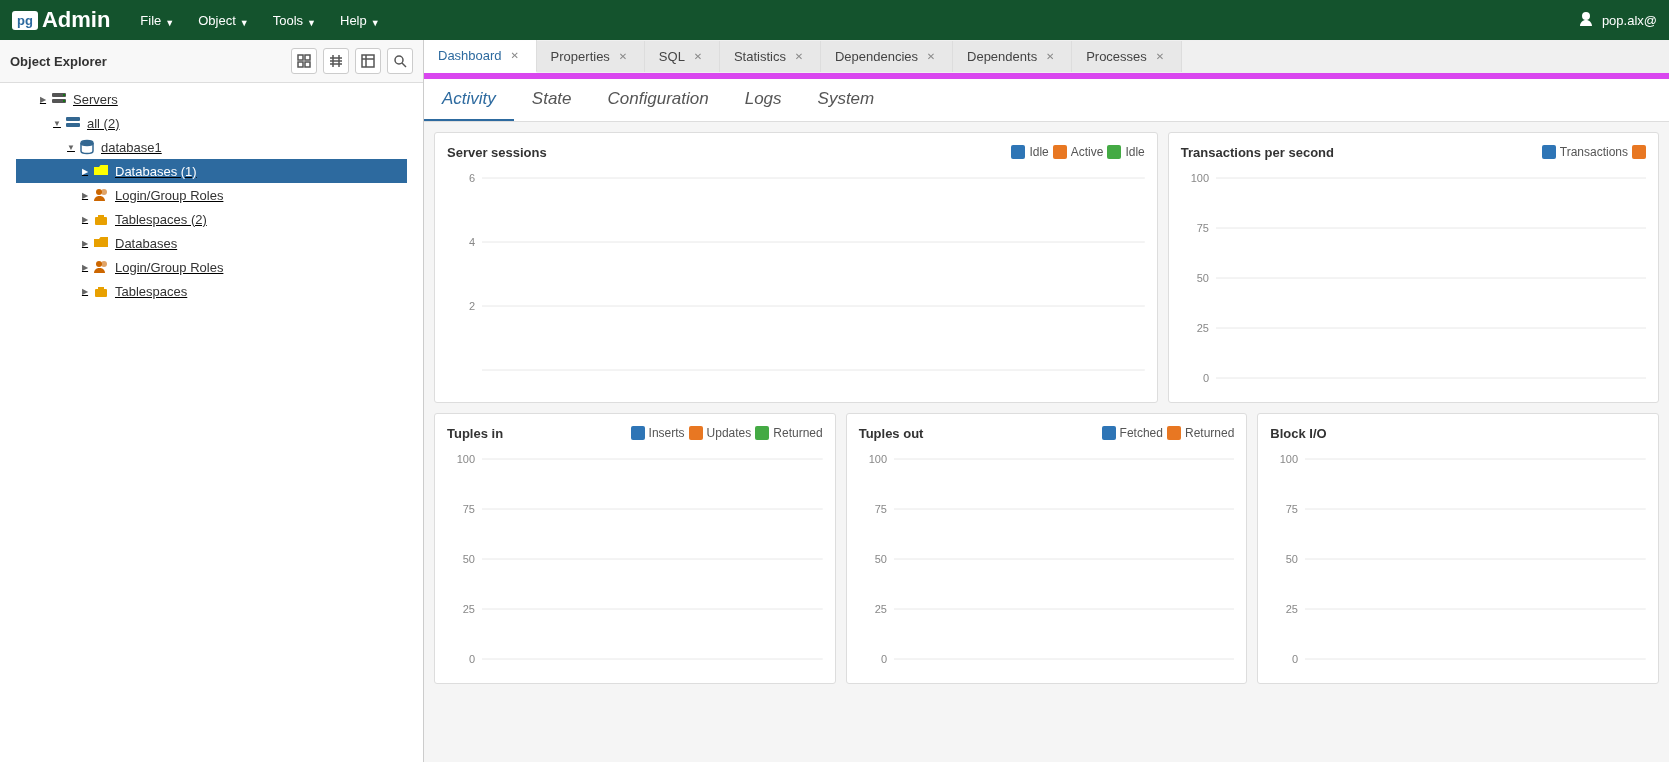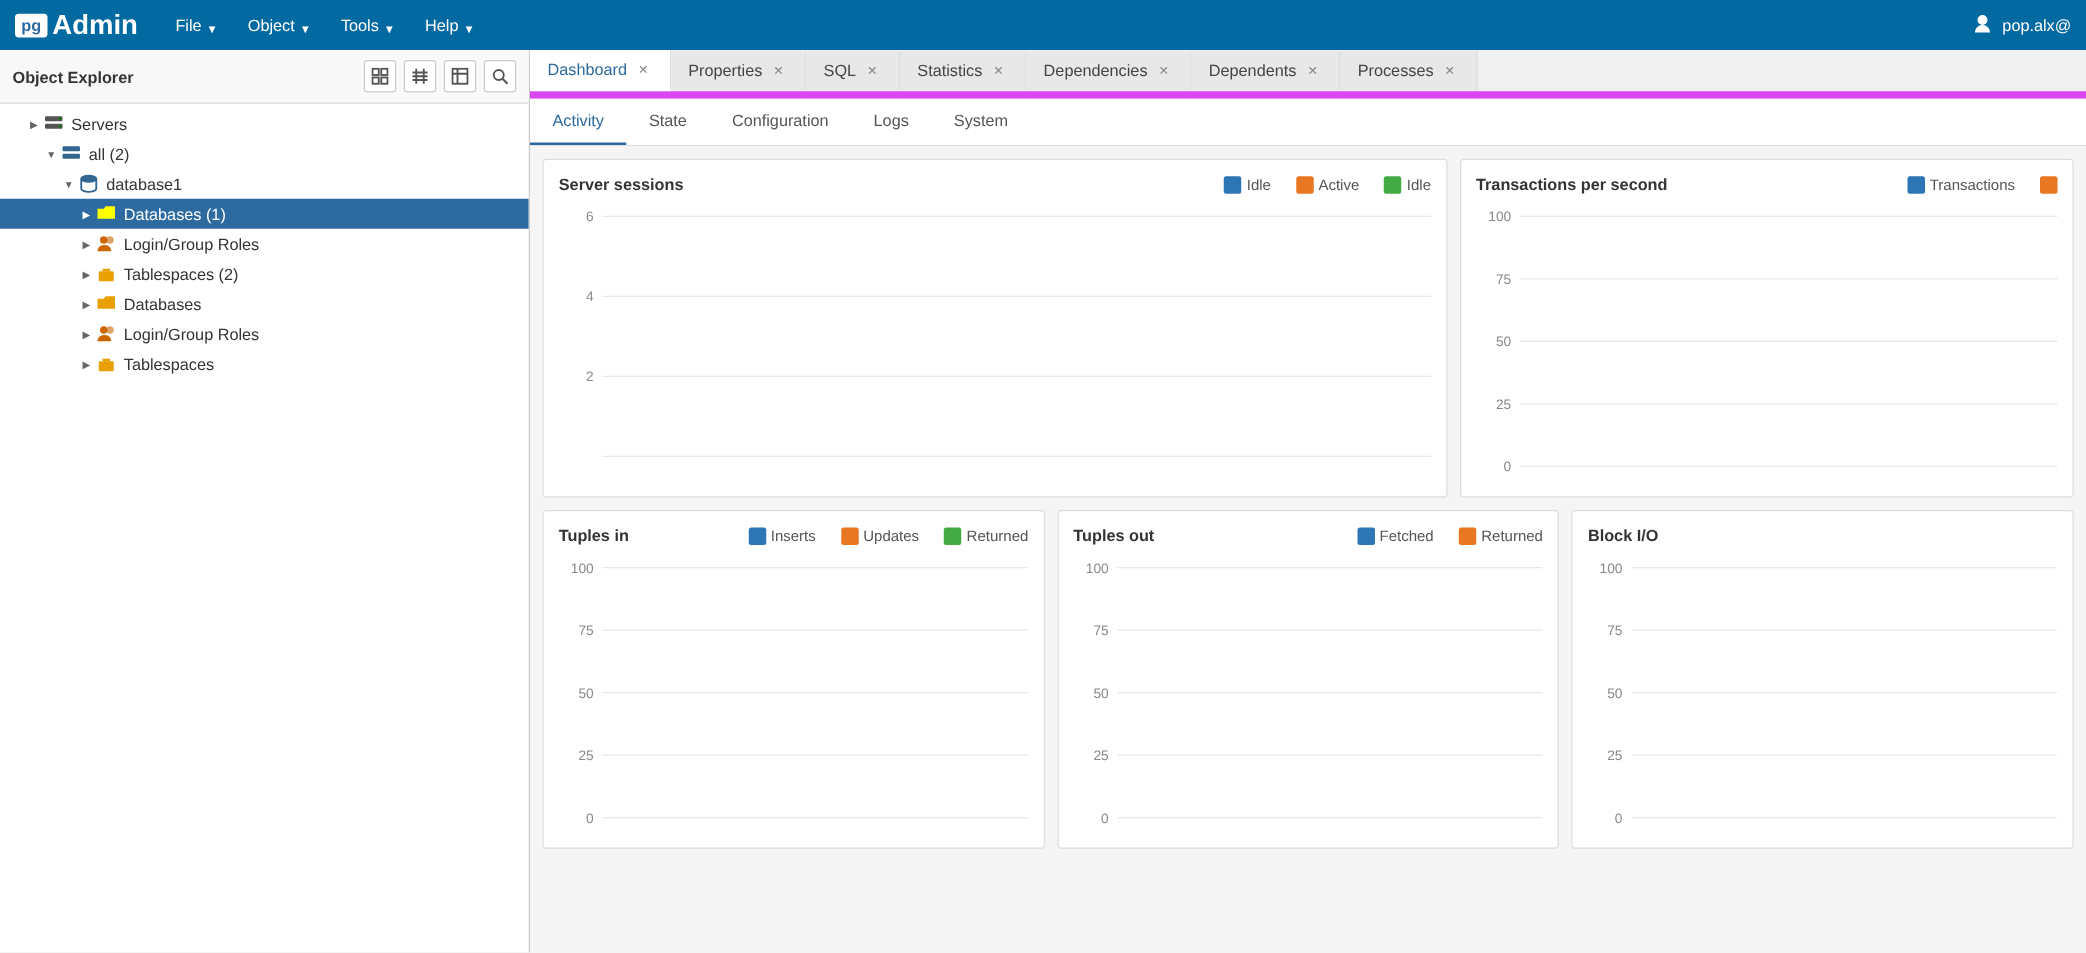--- a/index.html
+++ b/index.html
@@ -1,20 +1,20 @@
 <!DOCTYPE html>
 <html><head>
   <meta charset="utf-8">
   <style>
     * { box-sizing: border-box; margin: 0; padding: 0; }
     body { font-family: -apple-system, BlinkMacSystemFont, 'Segoe UI', sans-serif; font-size: 13px; background: #f0f0f0; overflow: hidden; }
 
     
     .navbar {
-      background: #0369a1;
+      background: #14532d;
       display: flex;
       align-items: center;
       height: 40px;
       padding: 0 12px;
       color: white;
     }
     .navbar-brand {
       display: flex;
       align-items: center;
       margin-right: 20px;
@@ -94,21 +94,22 @@
       cursor: pointer;
       display: flex;
       align-items: center;
       justify-content: center;
       color: #555;
       font-size: 12px;
     }
     .sidebar-tree {
       flex: 1;
       overflow-y: auto;
-      padding: 4px 0;
+      padding: 4px 16px;
+      text-decoration: underline;
     }
     .tree-item {
       display: flex;
       align-items: center;
       padding: 3px 8px;
       cursor: pointer;
       white-space: nowrap;
       color: #333;
       font-size: 13px;
     }
@@ -188,24 +189,25 @@
 
     
     .inner-tabs-bar {
       display: flex;
       border-bottom: 1px solid #ddd;
       background: white;
       flex-shrink: 0;
     }
     .inner-tab {
       padding: 10px 18px;
-      font-size: 13px;
+      font-size: 17px;
       cursor: pointer;
       color: #555;
       border-bottom: 2px solid transparent;
+      font-style: italic;
     }
     .inner-tab.active {
       color: #2d6a9f;
       border-bottom: 2px solid #2d6a9f;
     }
 
     
     .dashboard-content {
       flex: 1;
       overflow-y: auto;
@@ -220,23 +222,23 @@
     .chart-card {
       background: white;
       border: 1px solid #ddd;
       border-radius: 3px;
       padding: 12px;
       flex: 1;
       min-width: 0;
     }
     .chart-header {
       display: flex;
-      align-items: center;
+      align-items: flex-start;
       margin-bottom: 10px;
-      gap: 20px;
+      gap: 4px;
       flex-wrap: wrap;
     }
     .chart-title {
       font-size: 13px;
       font-weight: 600;
       color: #333;
       margin-right: auto;
     }
     .legend-item {
       display: flex;

